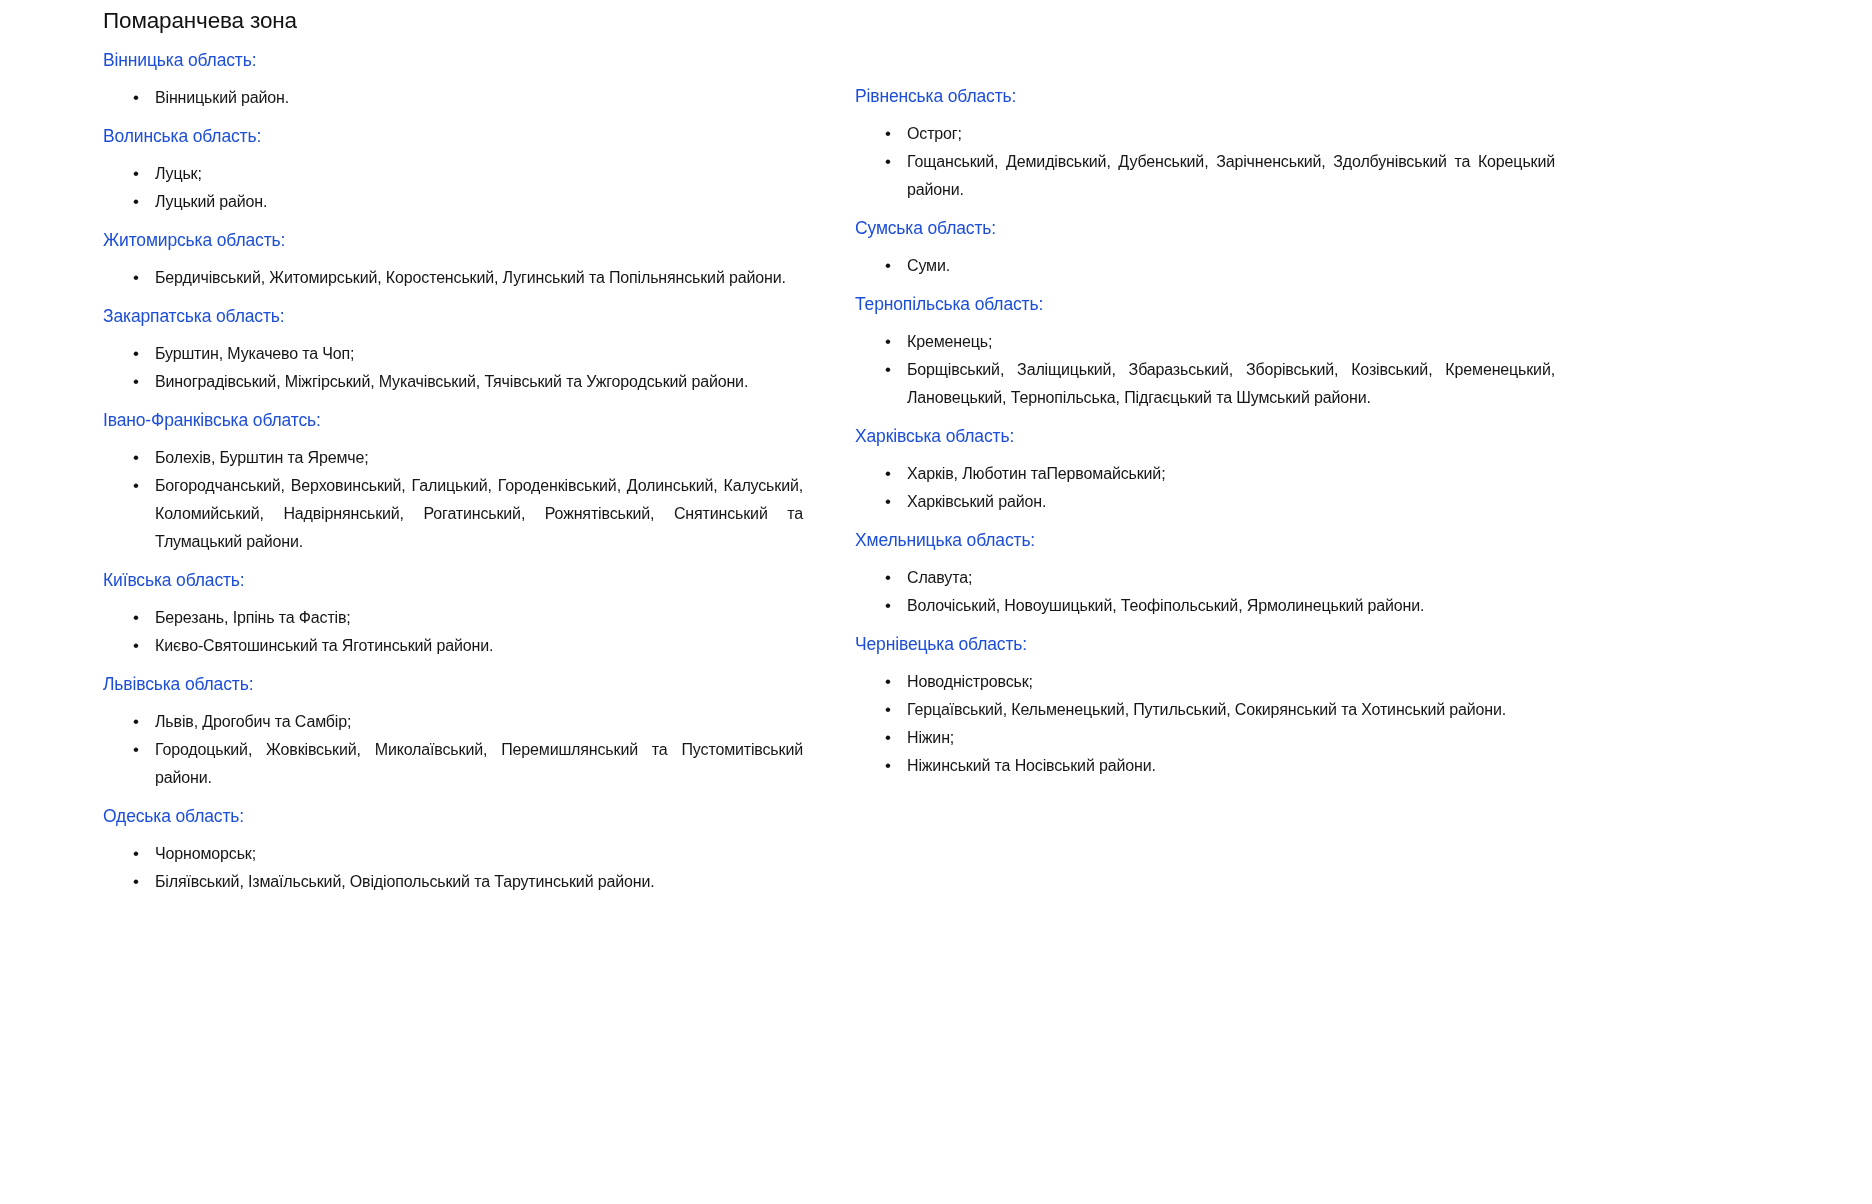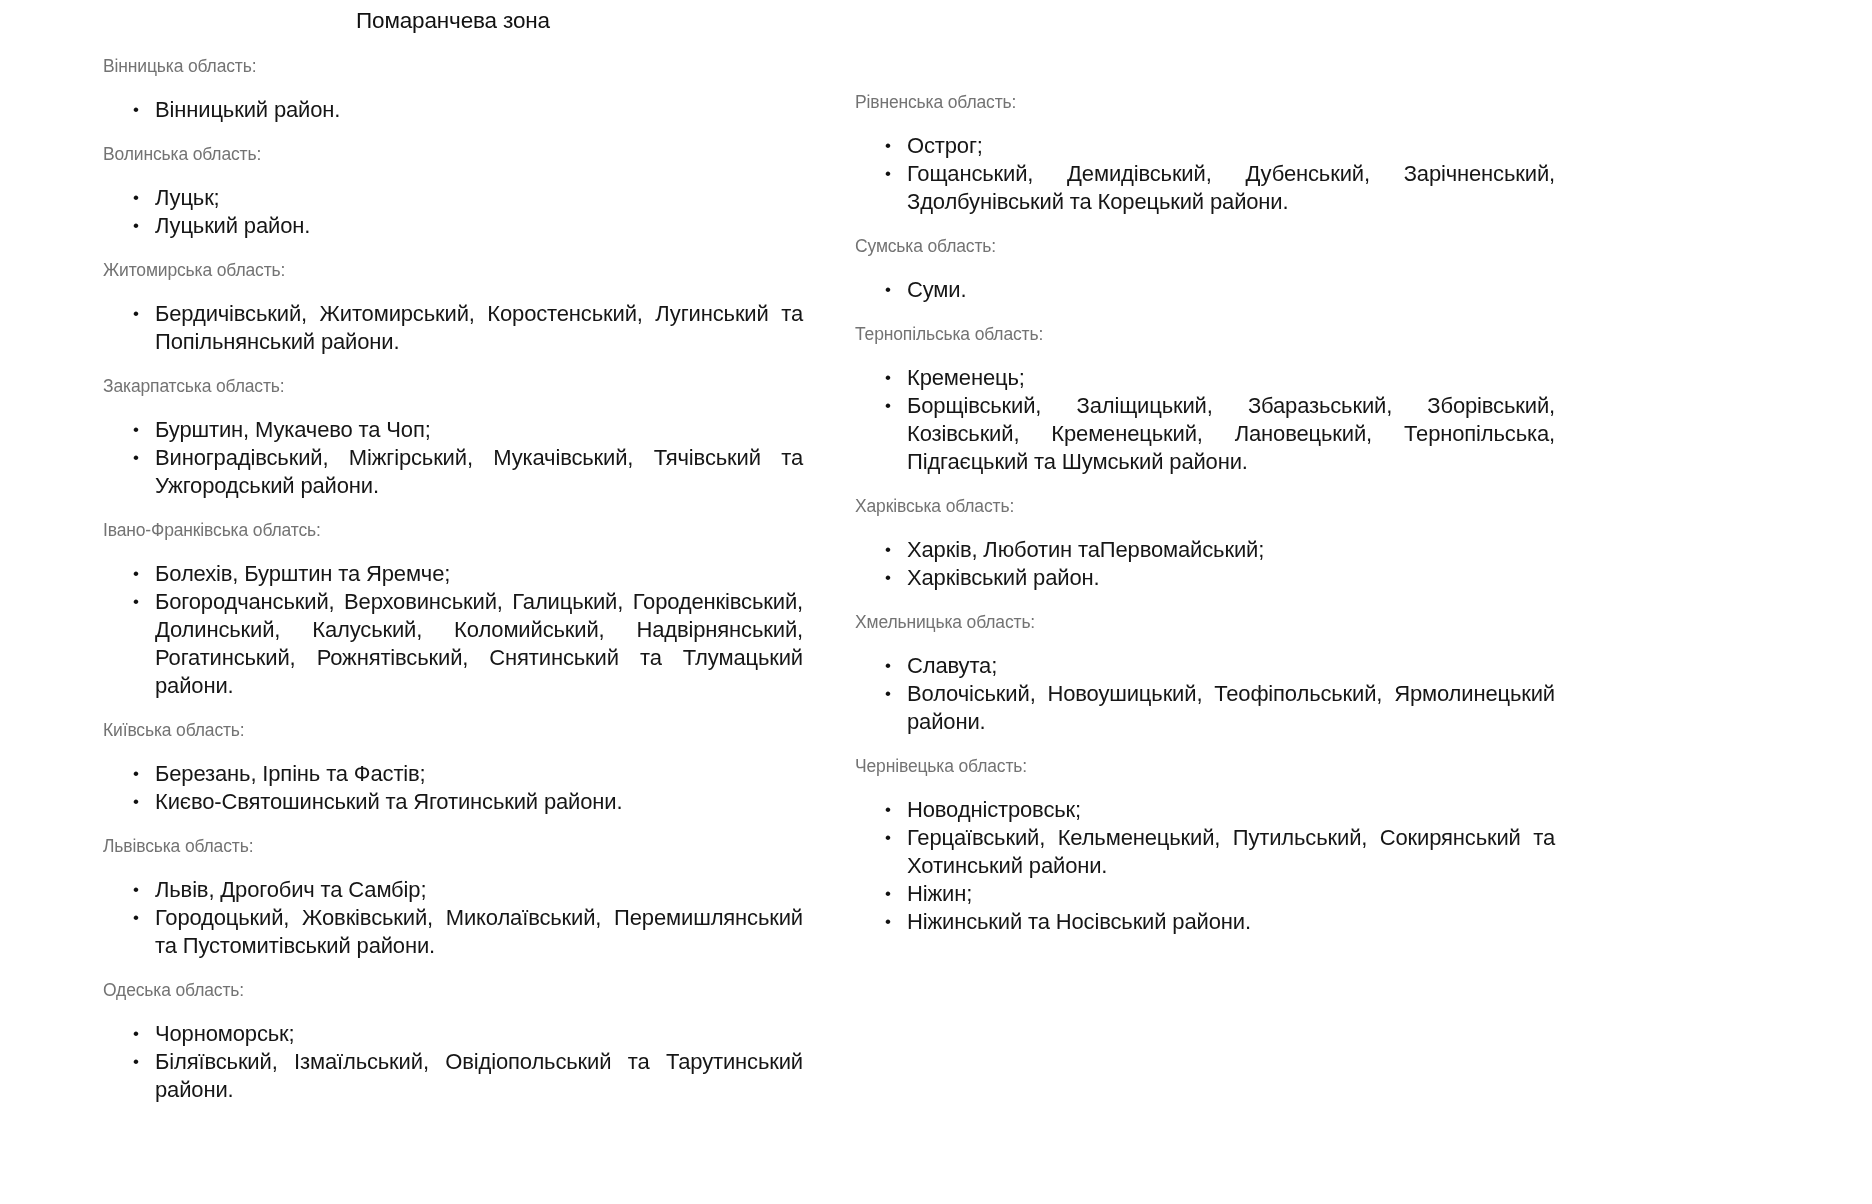--- a/index.html
+++ b/index.html
@@ -24,38 +24,38 @@
   }
   .col {
     width: 700px;
     flex: 0 0 auto;
   }
   .col-left  { margin-left: 103px; padding-top: 6px; }
   .col-right { margin-left: 52px;  padding-top: 72px; }
   .doc-title {
     font-size: 22.5px;
     line-height: 30px;
-    text-align: center;
+    text-align: left;
     margin: 0 0 10px 0;
     color: #111111;
   }
   .section-heading {
     font-size: 17.5px;
     line-height: 28px;
-    margin: 16px 0;
-    color: #737373;
+    margin: 10px 0;
+    color: #1d4ed8;
   }
   .bullet-list {
     list-style: none;
     margin: 0;
     padding: 0 0 0 52px;
   }
   .bullet-item {
     position: relative;
-    font-size: 22px;
+    font-size: 16px;
     line-height: 28px;
     text-align: justify;
     color: #161616;
   }
   .bullet-item::before {
     content: "\2022";
     position: absolute;
     left: -22px;
     top: 0;
     font-size: 17px;

